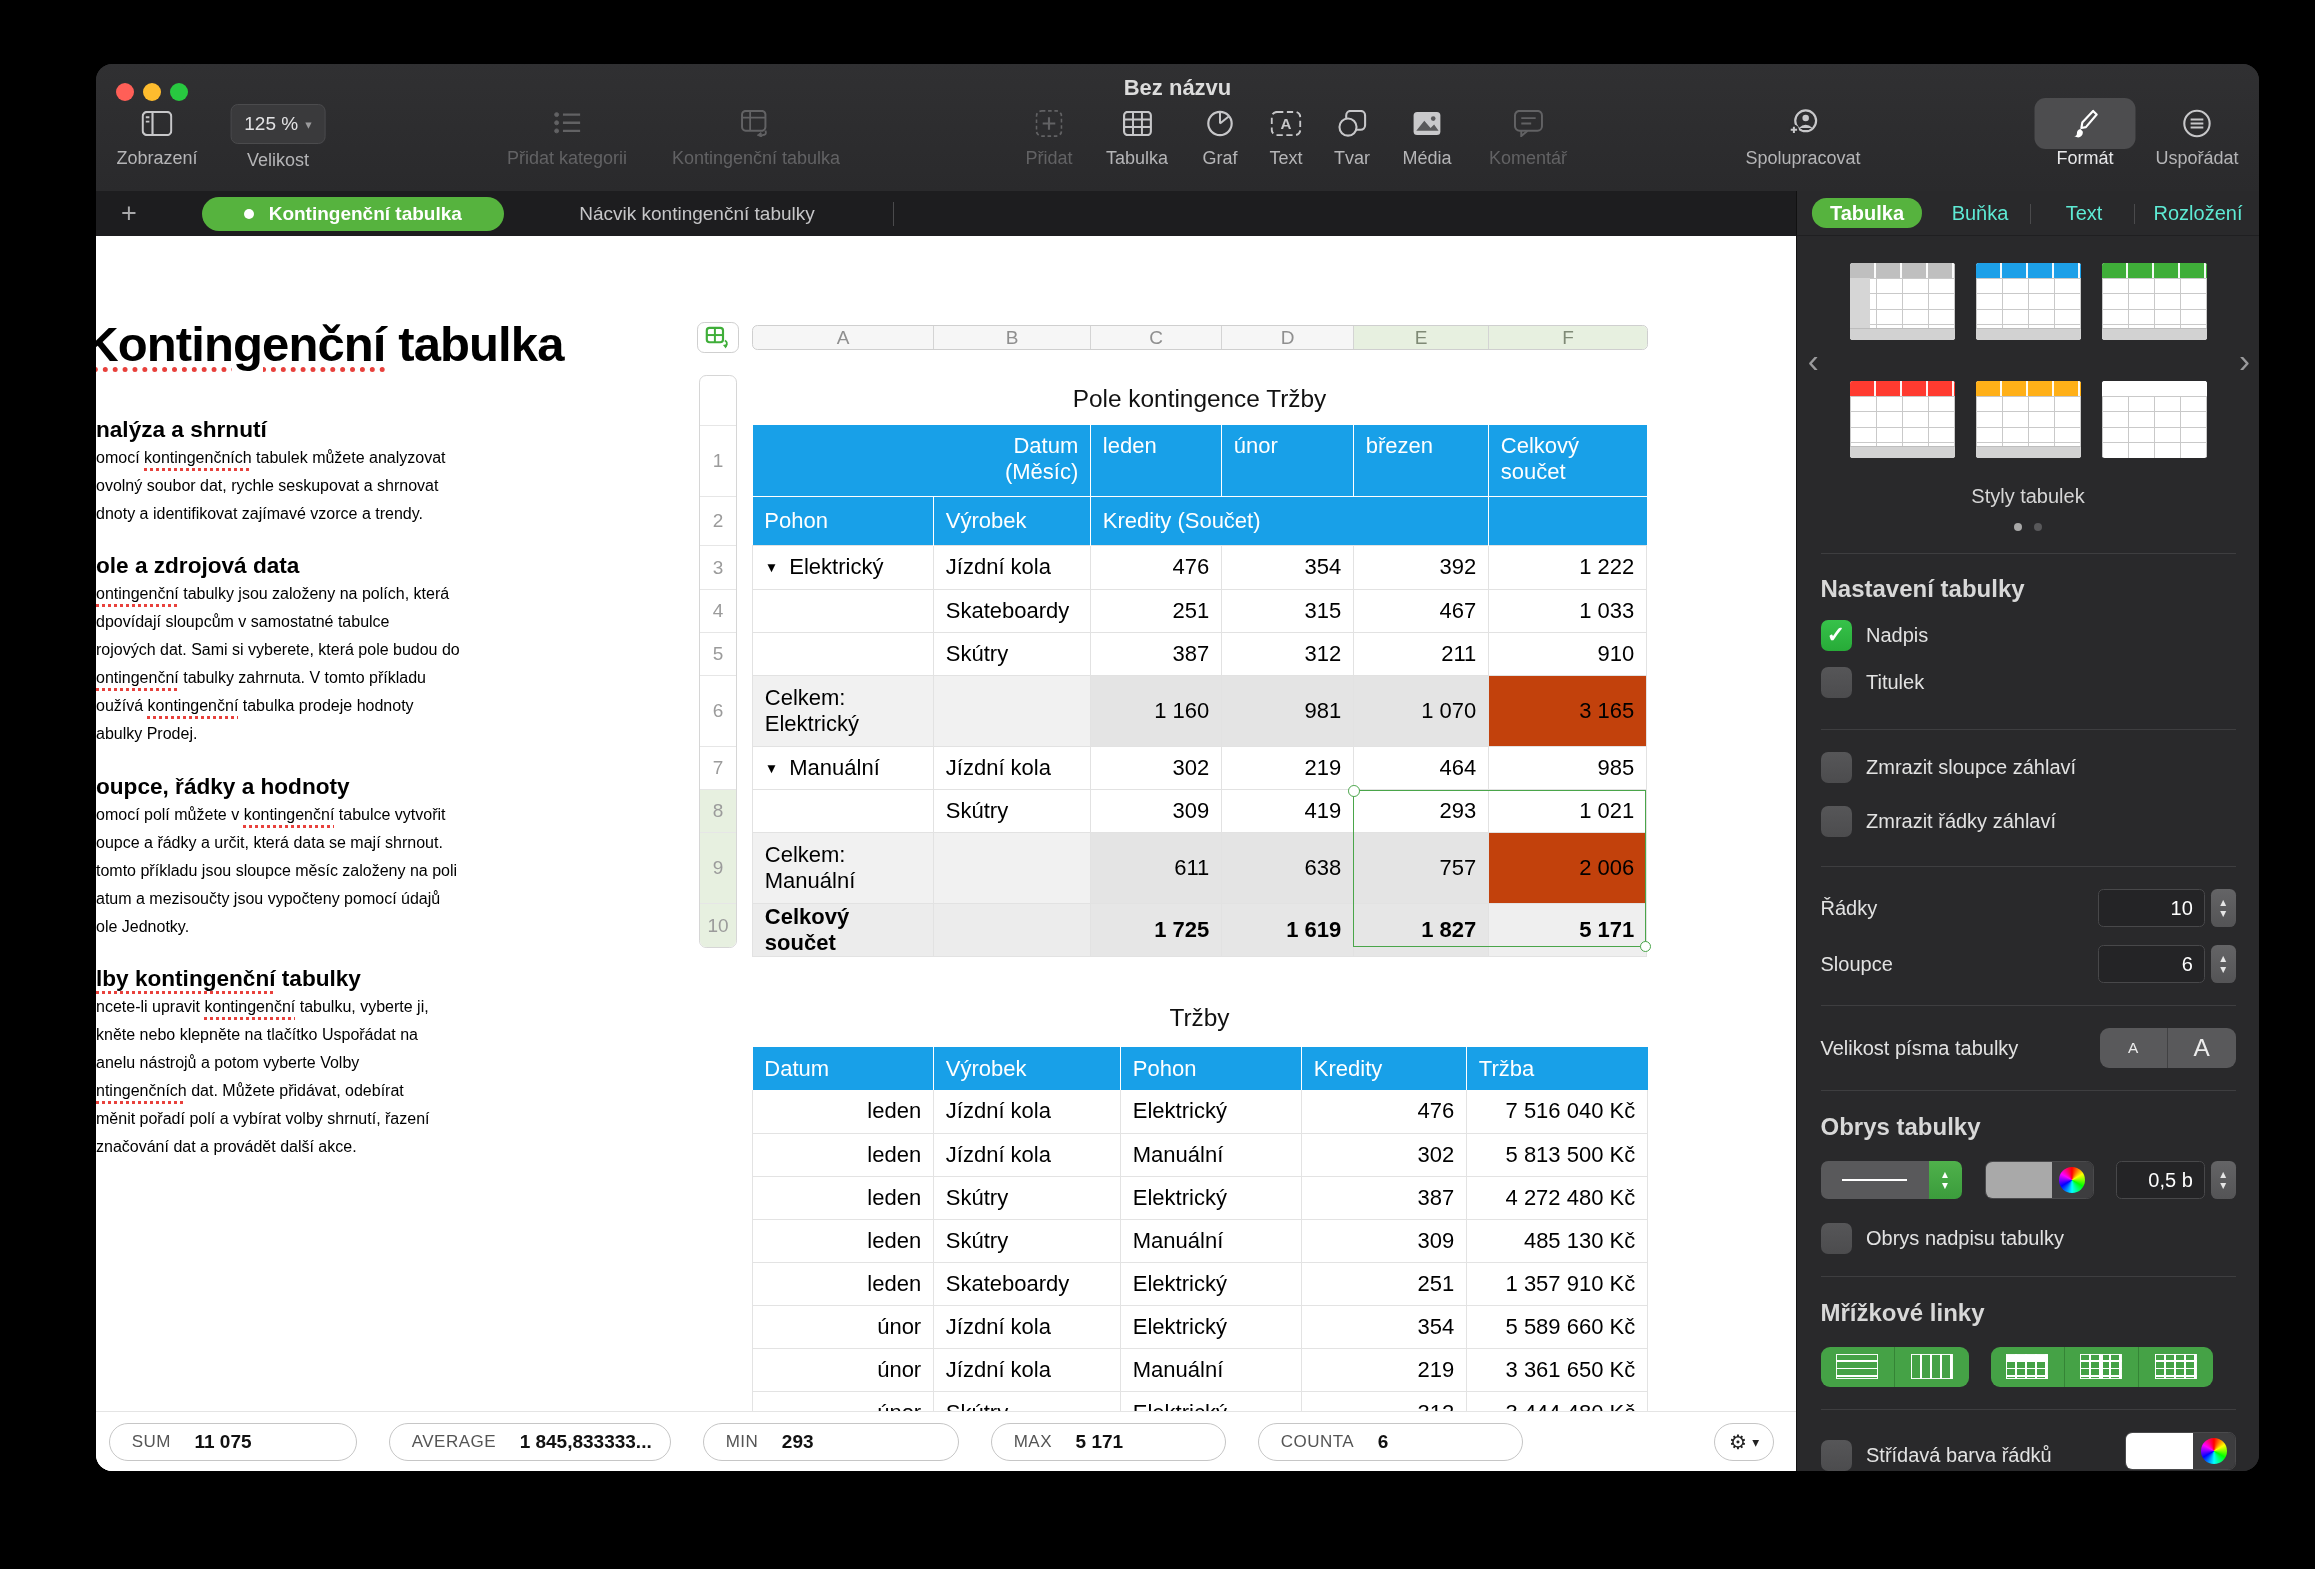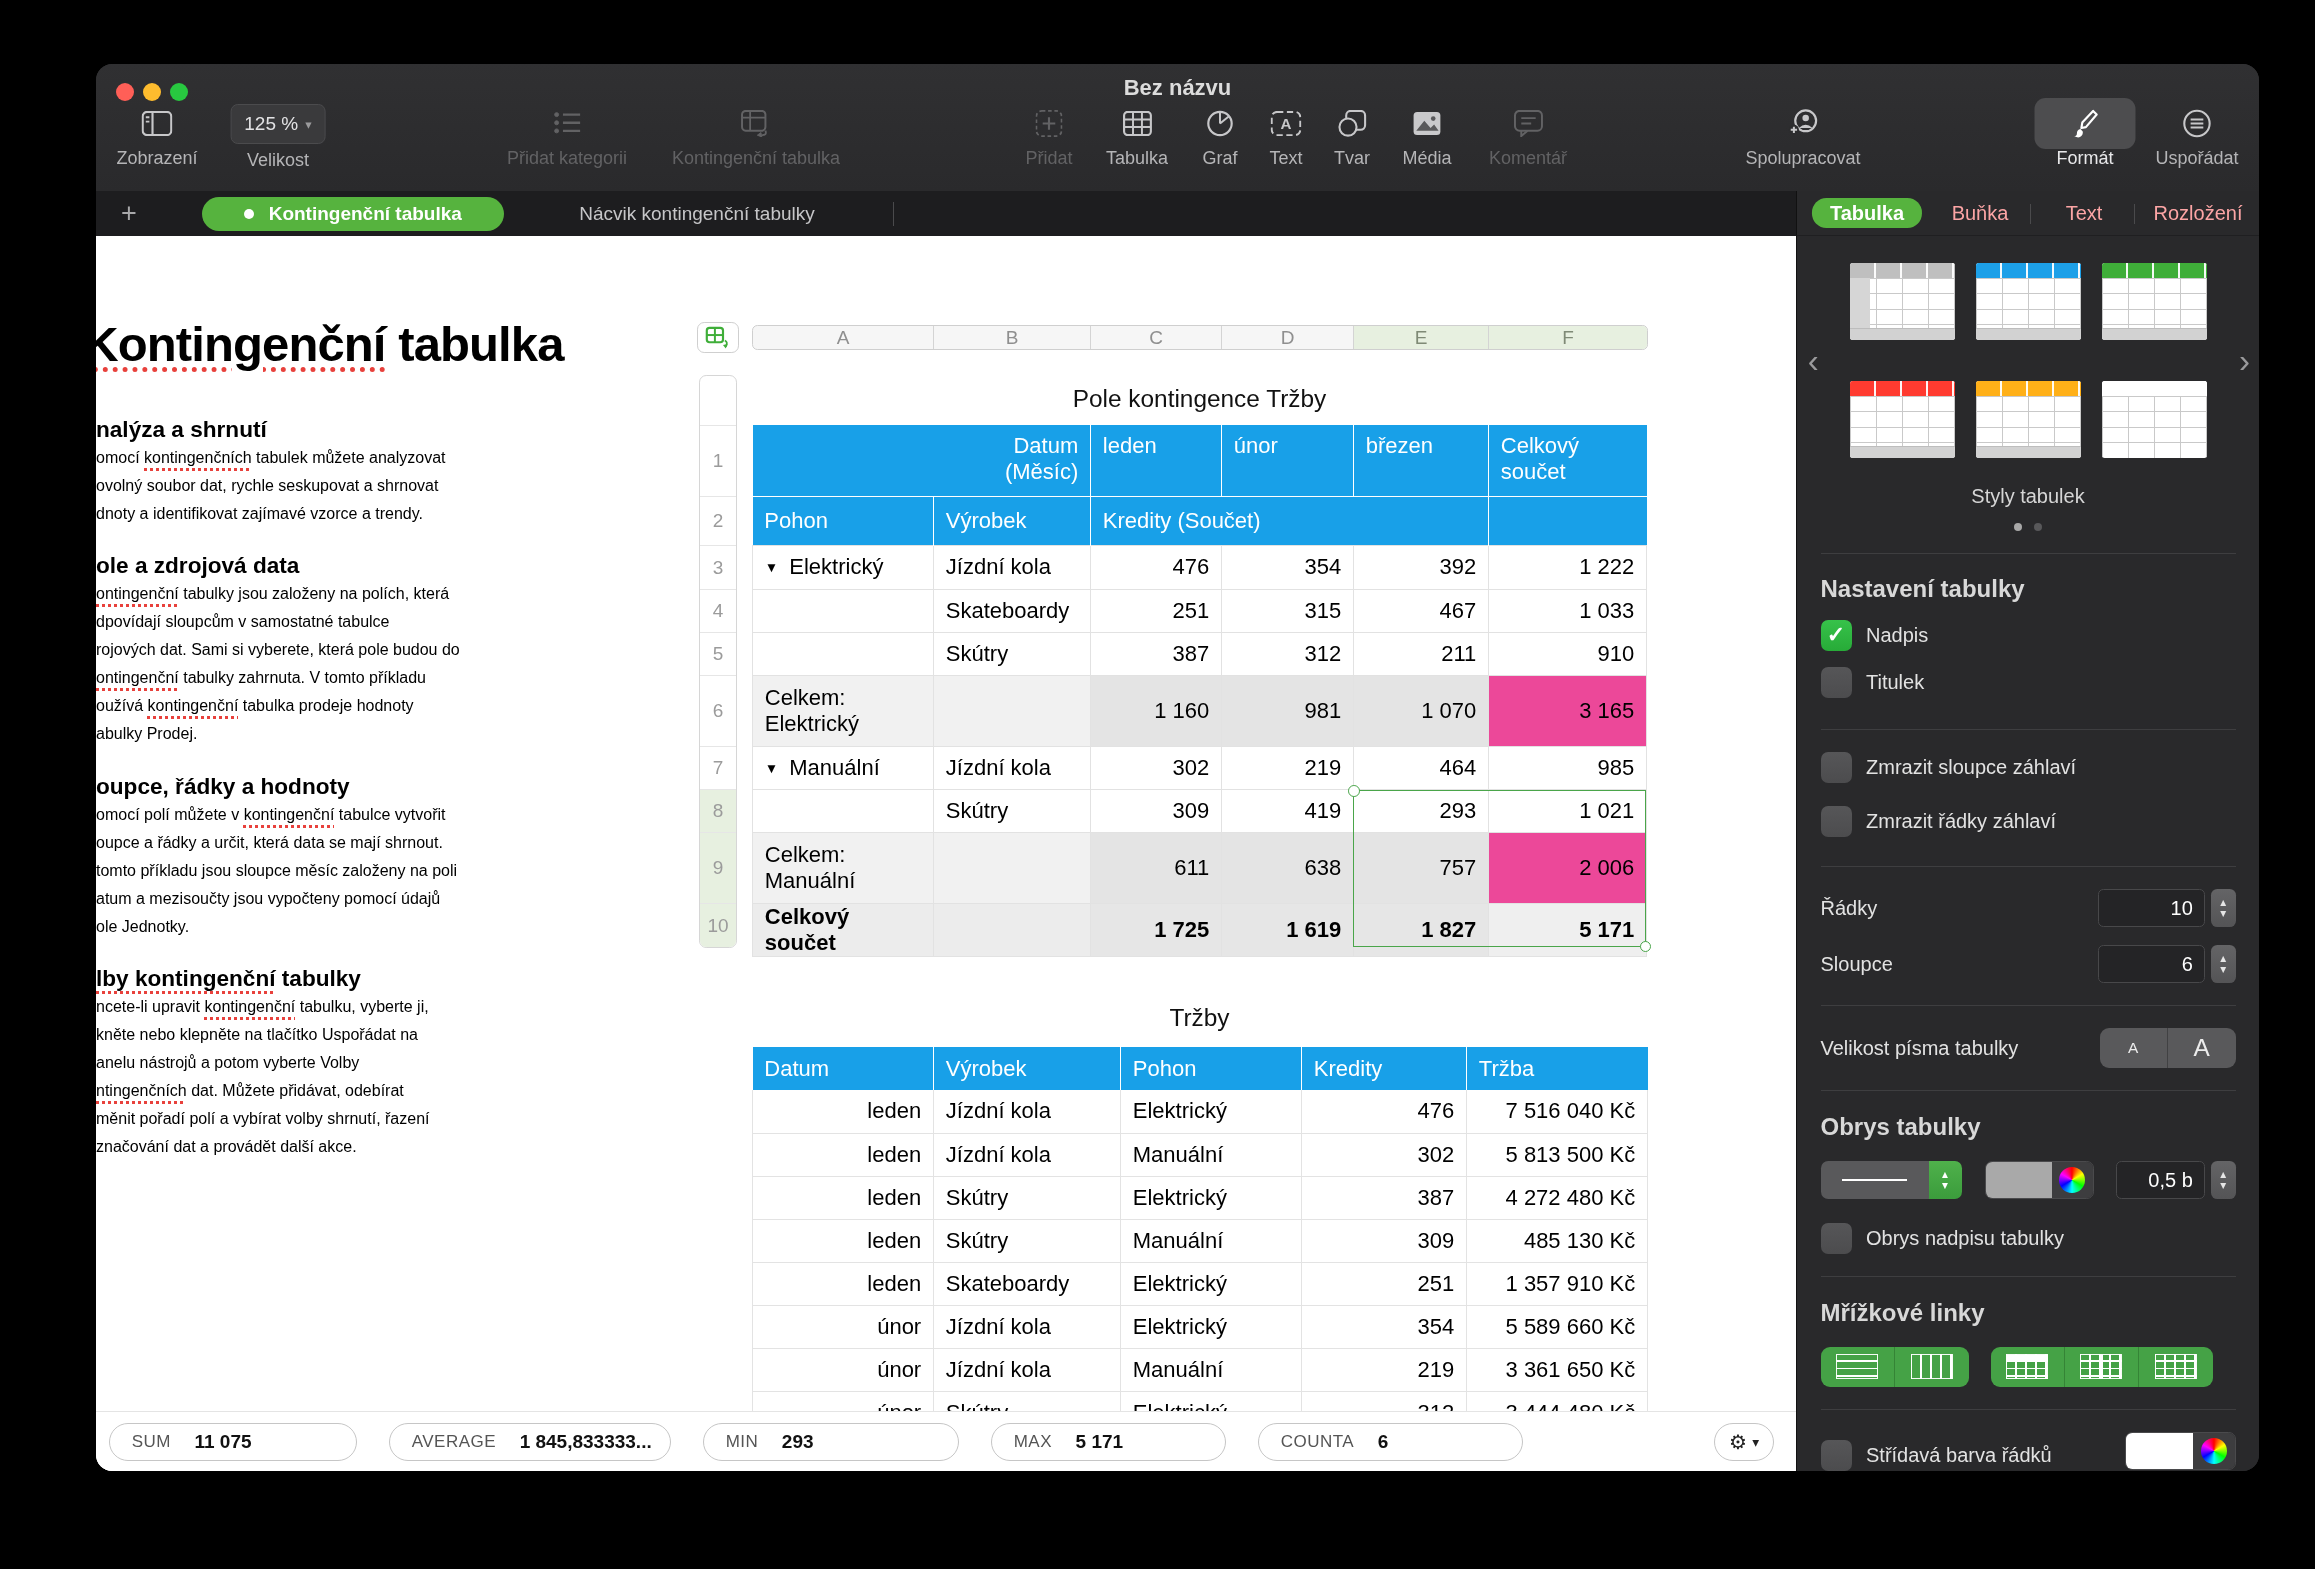--- a/index.html
+++ b/index.html
@@ -28,21 +28,21 @@
   #tabbar{width:1700px;background:#1d1d1f;position:relative;display:flex;align-items:center;}
   #add-sheet{position:absolute;left:25px;color:#a8a8aa;font-size:27px;font-weight:300;}
   #active-tab{position:absolute;left:106px;width:302px;height:34px;border-radius:17px;
     background:#56b33e;display:flex;align-items:center;justify-content:center;gap:14.5px;}
   #active-tab .dot{width:10px;height:10px;border-radius:50%;background:#fff;}
   #active-tab .lbl{color:#fff;font-size:19px;font-weight:bold;}
   #inactive-tab{position:absolute;left:601px;transform:translateX(-50%);color:#c6c6c8;font-size:19px;}
   #tab-sep{position:absolute;left:797px;top:11px;width:0.9px;height:23.5px;background:#4a4a4c;}
   #sidetabs{width:463px;background:#29292b;border-left:0.9px solid #111;display:flex;
     align-items:center;position:relative;border-bottom:0.9px solid #1f1f21;}
-  .stab{font-size:20px;color:#fca5a5;position:absolute;transform:translateX(-50%);}
+  .stab{font-size:20px;color:#5eead4;position:absolute;transform:translateX(-50%);}
   .stab.active{background:#56b33e;color:#fff;border-radius:14.5px;padding:3.6px 18px;font-weight:bold;}
   .stsep{position:absolute;width:0.9px;height:20px;background:#4a4a4c;top:12.7px;}
   
   #mainrow{display:flex;flex:1;}
   #content{width:1700px;background:#fff;position:relative;overflow:hidden;}
   
   #doc{position:absolute;left:0;top:80px;width:597px;color:#000;}
   #doc-title{font-size:49px;font-weight:bold;margin-left:-12.7px;white-space:nowrap;letter-spacing:-0.9px;}
   .doc-sec{margin-top:24.4px;}
   .doc-h{font-size:22.6px;font-weight:bold;line-height:28px;white-space:nowrap;}
@@ -72,21 +72,21 @@
   table.sheet td,table.sheet th{overflow:hidden;padding:0 11.8px;font-weight:normal;}
   .hdr-blue{background:#18a0e8;color:#fff;font-weight:bold;text-align:left;}
   #pivot-table td{border:0.9px solid #e2e2e2;}
   #pivot-table .hdr-blue{border:none;border-right:1.8px solid #fff;vertical-align:top;padding-top:8.1px;}
   #pivot-table tr.h2row .hdr-blue{vertical-align:middle;padding-top:0;border-top:1.8px solid #fff;}
   #pivot-table .hdr-blue:last-child{border-right:none;}
   .pre{white-space:pre-line;line-height:26px;}
   td.num{text-align:right;}
   tr.subtotal td{background:#f1f1f1;}
   tr.subtotal td.num{background:#e4e4e4;}
-  tr.subtotal td.tot{background:#ec4899;}
+  tr.subtotal td.tot{background:#c2410c;}
   tr.sep-solid td{border-bottom:1.8px solid #8a8a8a;}
   tr.sep-double td{border-bottom:2.7px double #8a8a8a;}
   tr.grand td{background:#ececec;font-weight:bold;}
   tr.grand td.num{background:#e6e6e6;}
   tr.grand td.tot{background:#efefef;}
   .tri{font-size:13.6px;margin-right:11px;position:relative;top:-1.8px;}
   #sales-table td{border:0.9px solid #e3e3e3;border-top:none;}
   #sales-table .hdr-blue{border:none;border-right:1.8px solid #fff;height:43px;vertical-align:middle;}
   #sales-table .hdr-blue:last-child{border-right:none;}
   #sales-table td.al-r{text-align:right;}

